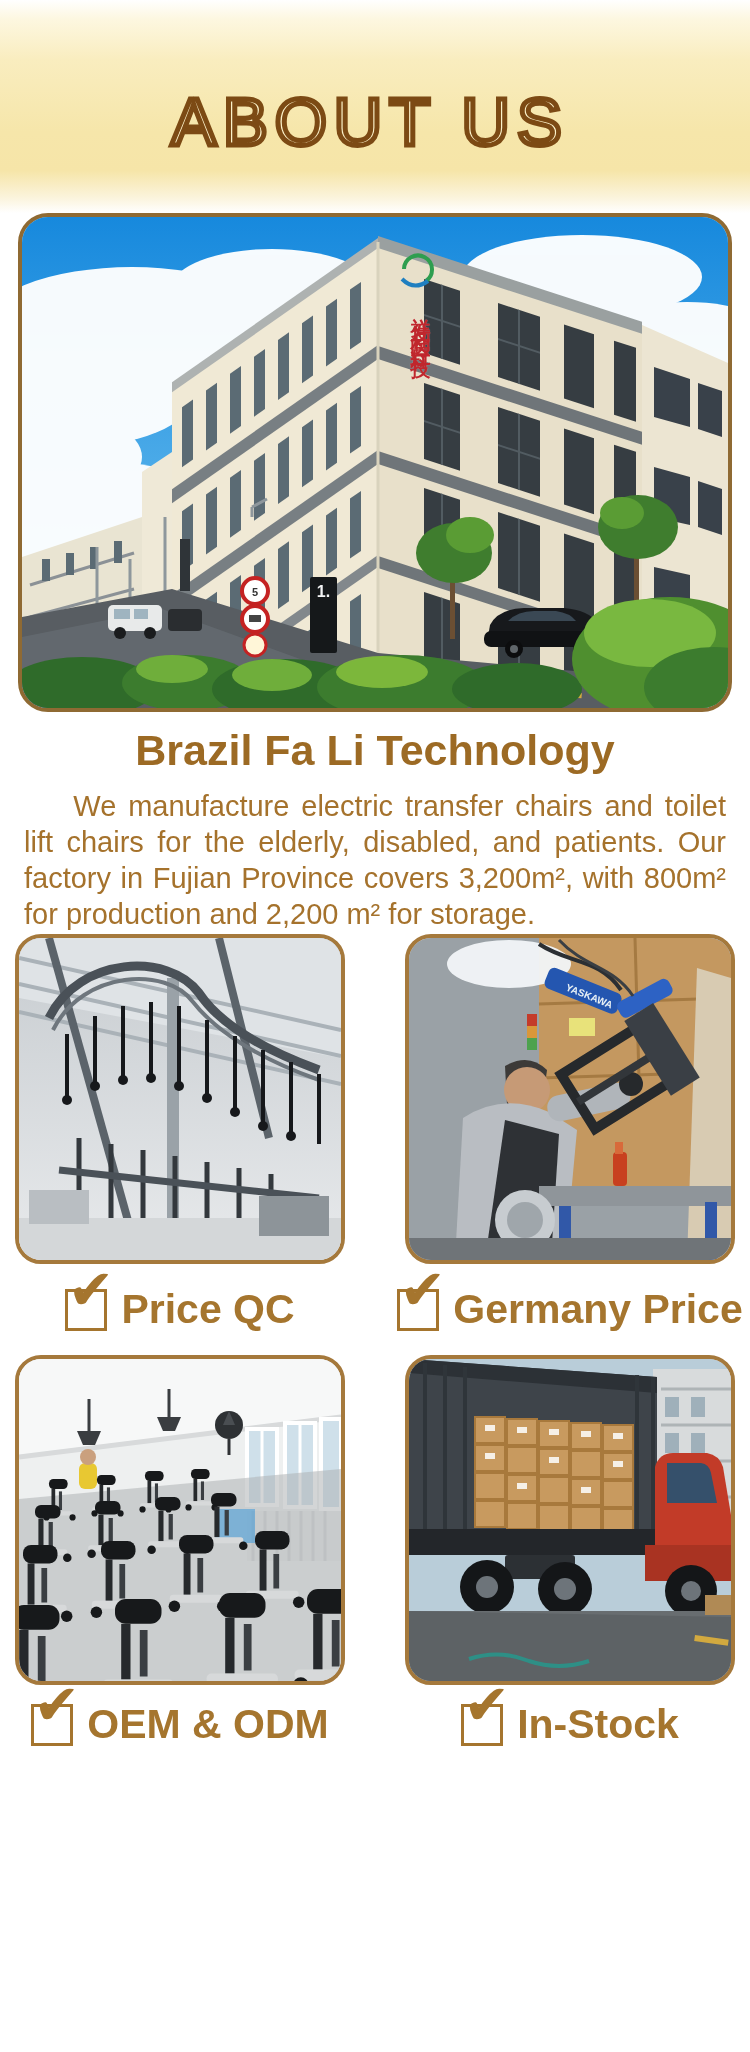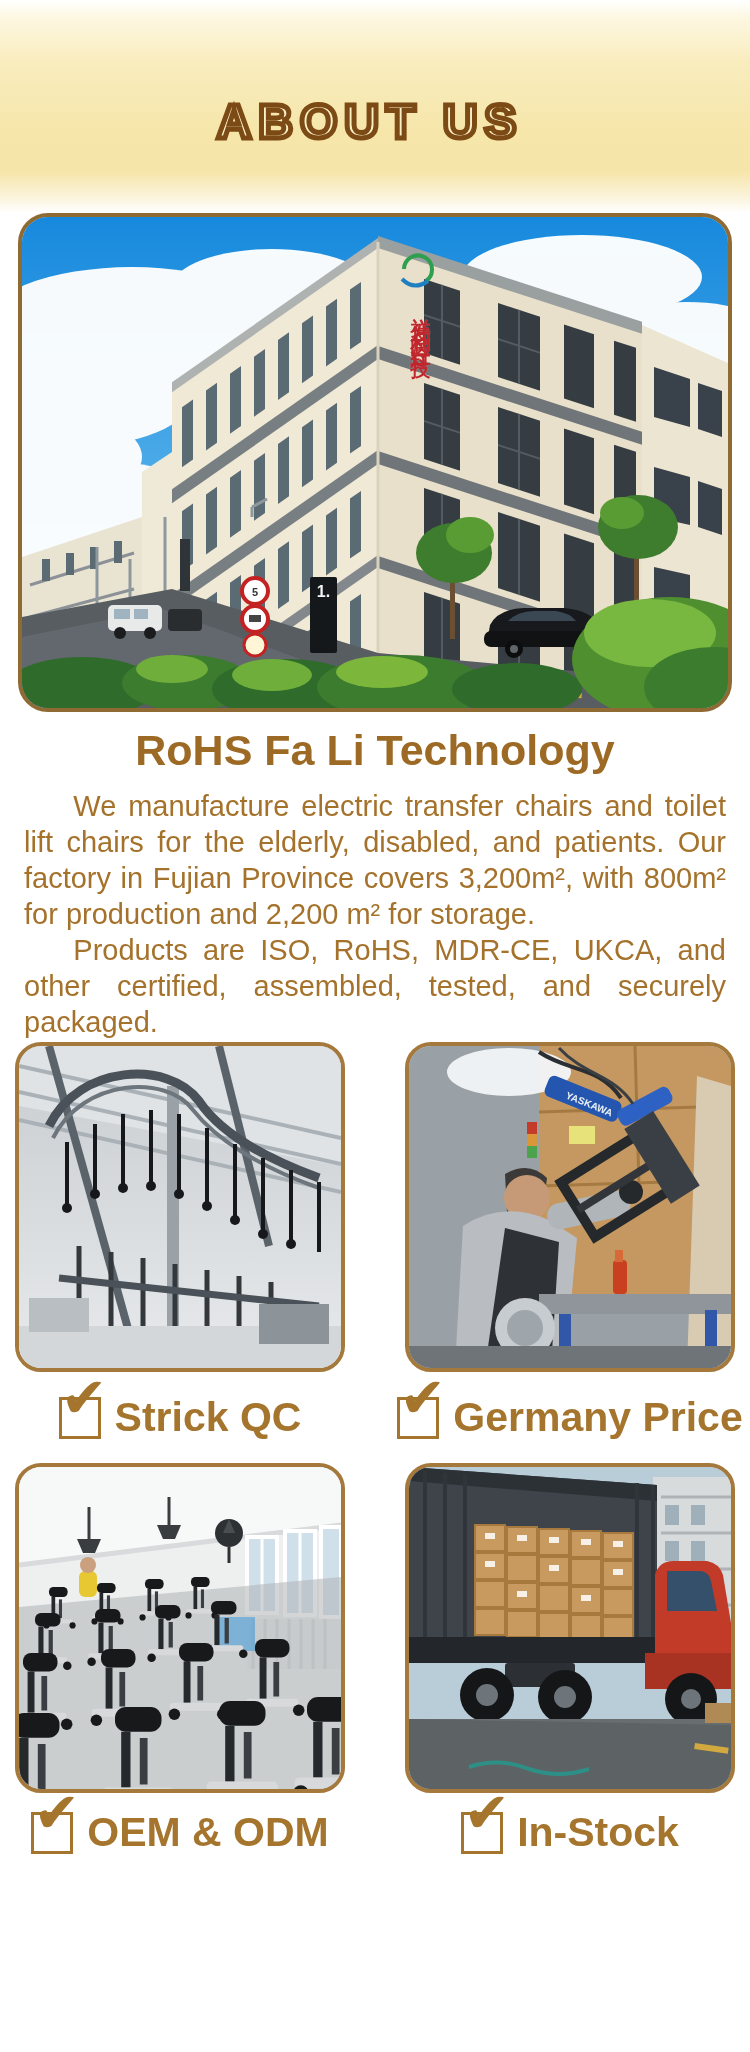--- a/index.html
+++ b/index.html
@@ -7,21 +7,21 @@
   .page{width:750px;height:2052px;overflow:hidden;background:#ffffff;}
 
   
   .hero-band{
     height:213px;
     background:linear-gradient(180deg,#ffffff 0%,#fdf7e0 9%,#f9edbf 28%,#f6e6aa 62%,#f6e5a8 80%,#fbf4dd 93%,#ffffff 100%);
     display:flex;align-items:center;justify-content:center;
   }
   .about-title{
     margin:30px 10px 0 0;
-    font-size:48px;font-weight:bold;letter-spacing:7px;
+    font-size:67px;font-weight:normal;letter-spacing:7px;
     color:#fbf1c9;
     -webkit-text-stroke:5px #7c4a14;
     text-stroke:5px #7c4a14;
   }
 
   
   .main-photo{
     position:relative;margin:0 18px;width:706px;height:491px;
     border:4px solid #8f6a33;border-radius:30px;overflow:hidden;background:#9fcdec;
   }
@@ -276,24 +276,23 @@
         <ellipse cx="150" cy="452" rx="36" ry="14" fill="#6fae3b"></ellipse>
         <ellipse cx="648" cy="442" rx="98" ry="62" fill="#4f8f2f"></ellipse>
         <ellipse cx="628" cy="416" rx="66" ry="34" fill="#79b840"></ellipse>
         <ellipse cx="692" cy="470" rx="70" ry="40" fill="#3c7c2e"></ellipse>
       </g>
     </svg>
     <div class="building-sign">祥发利医疗科技</div>
     <div class="building-number">1.</div>
   </div>
 
-  <h2 class="company-name">RoHS Fa Li Technology</h2>
+  <h2 class="company-name">Brazil Fa Li Technology</h2>
   <div class="company-text">
     <p>We manufacture electric transfer chairs and toilet lift chairs for the elderly, disabled, and patients. Our factory in Fujian Province covers 3,200m², with 800m² for production and 2,200 m² for storage.</p>
-    <p>Products are ISO, RoHS, MDR-CE, UKCA, and other certified, assembled, tested, and securely packaged.</p>
   </div>
 
   <div class="feature-grid">
 
     <div class="grid-photo">
       <svg width="322" height="322" viewBox="0 0 322 322">
         <defs>
             <linearGradient id="fg1" x1="0" y1="0" x2="0" y2="1">
               <stop offset="0" stop-color="#c7ccd0"></stop>
               <stop offset="1" stop-color="#e8eaec"></stop>
@@ -399,21 +398,21 @@
         <circle cx="116" cy="282" r="30" fill="#c7ccd0"></circle>
           <circle cx="116" cy="282" r="18" fill="#9fa6ab"></circle>
         <rect x="0" y="300" width="322" height="22" fill="#6f7478"></rect>
       </svg>
     </div>
 
     <div class="feature-caption">
       <span class="check-icon">
           <span class="tick">✔</span>
         </span>
-      <span class="feature-label">Strick QC</span>
+      <span class="feature-label">Price QC</span>
     </div>
     <div class="feature-caption">
       <span class="check-icon">
           <span class="tick">✔</span>
         </span>
       <span class="feature-label">Germany Price</span>
     </div>
 
     <div class="grid-photo">
       <svg width="322" height="322" viewBox="0 0 322 322">

